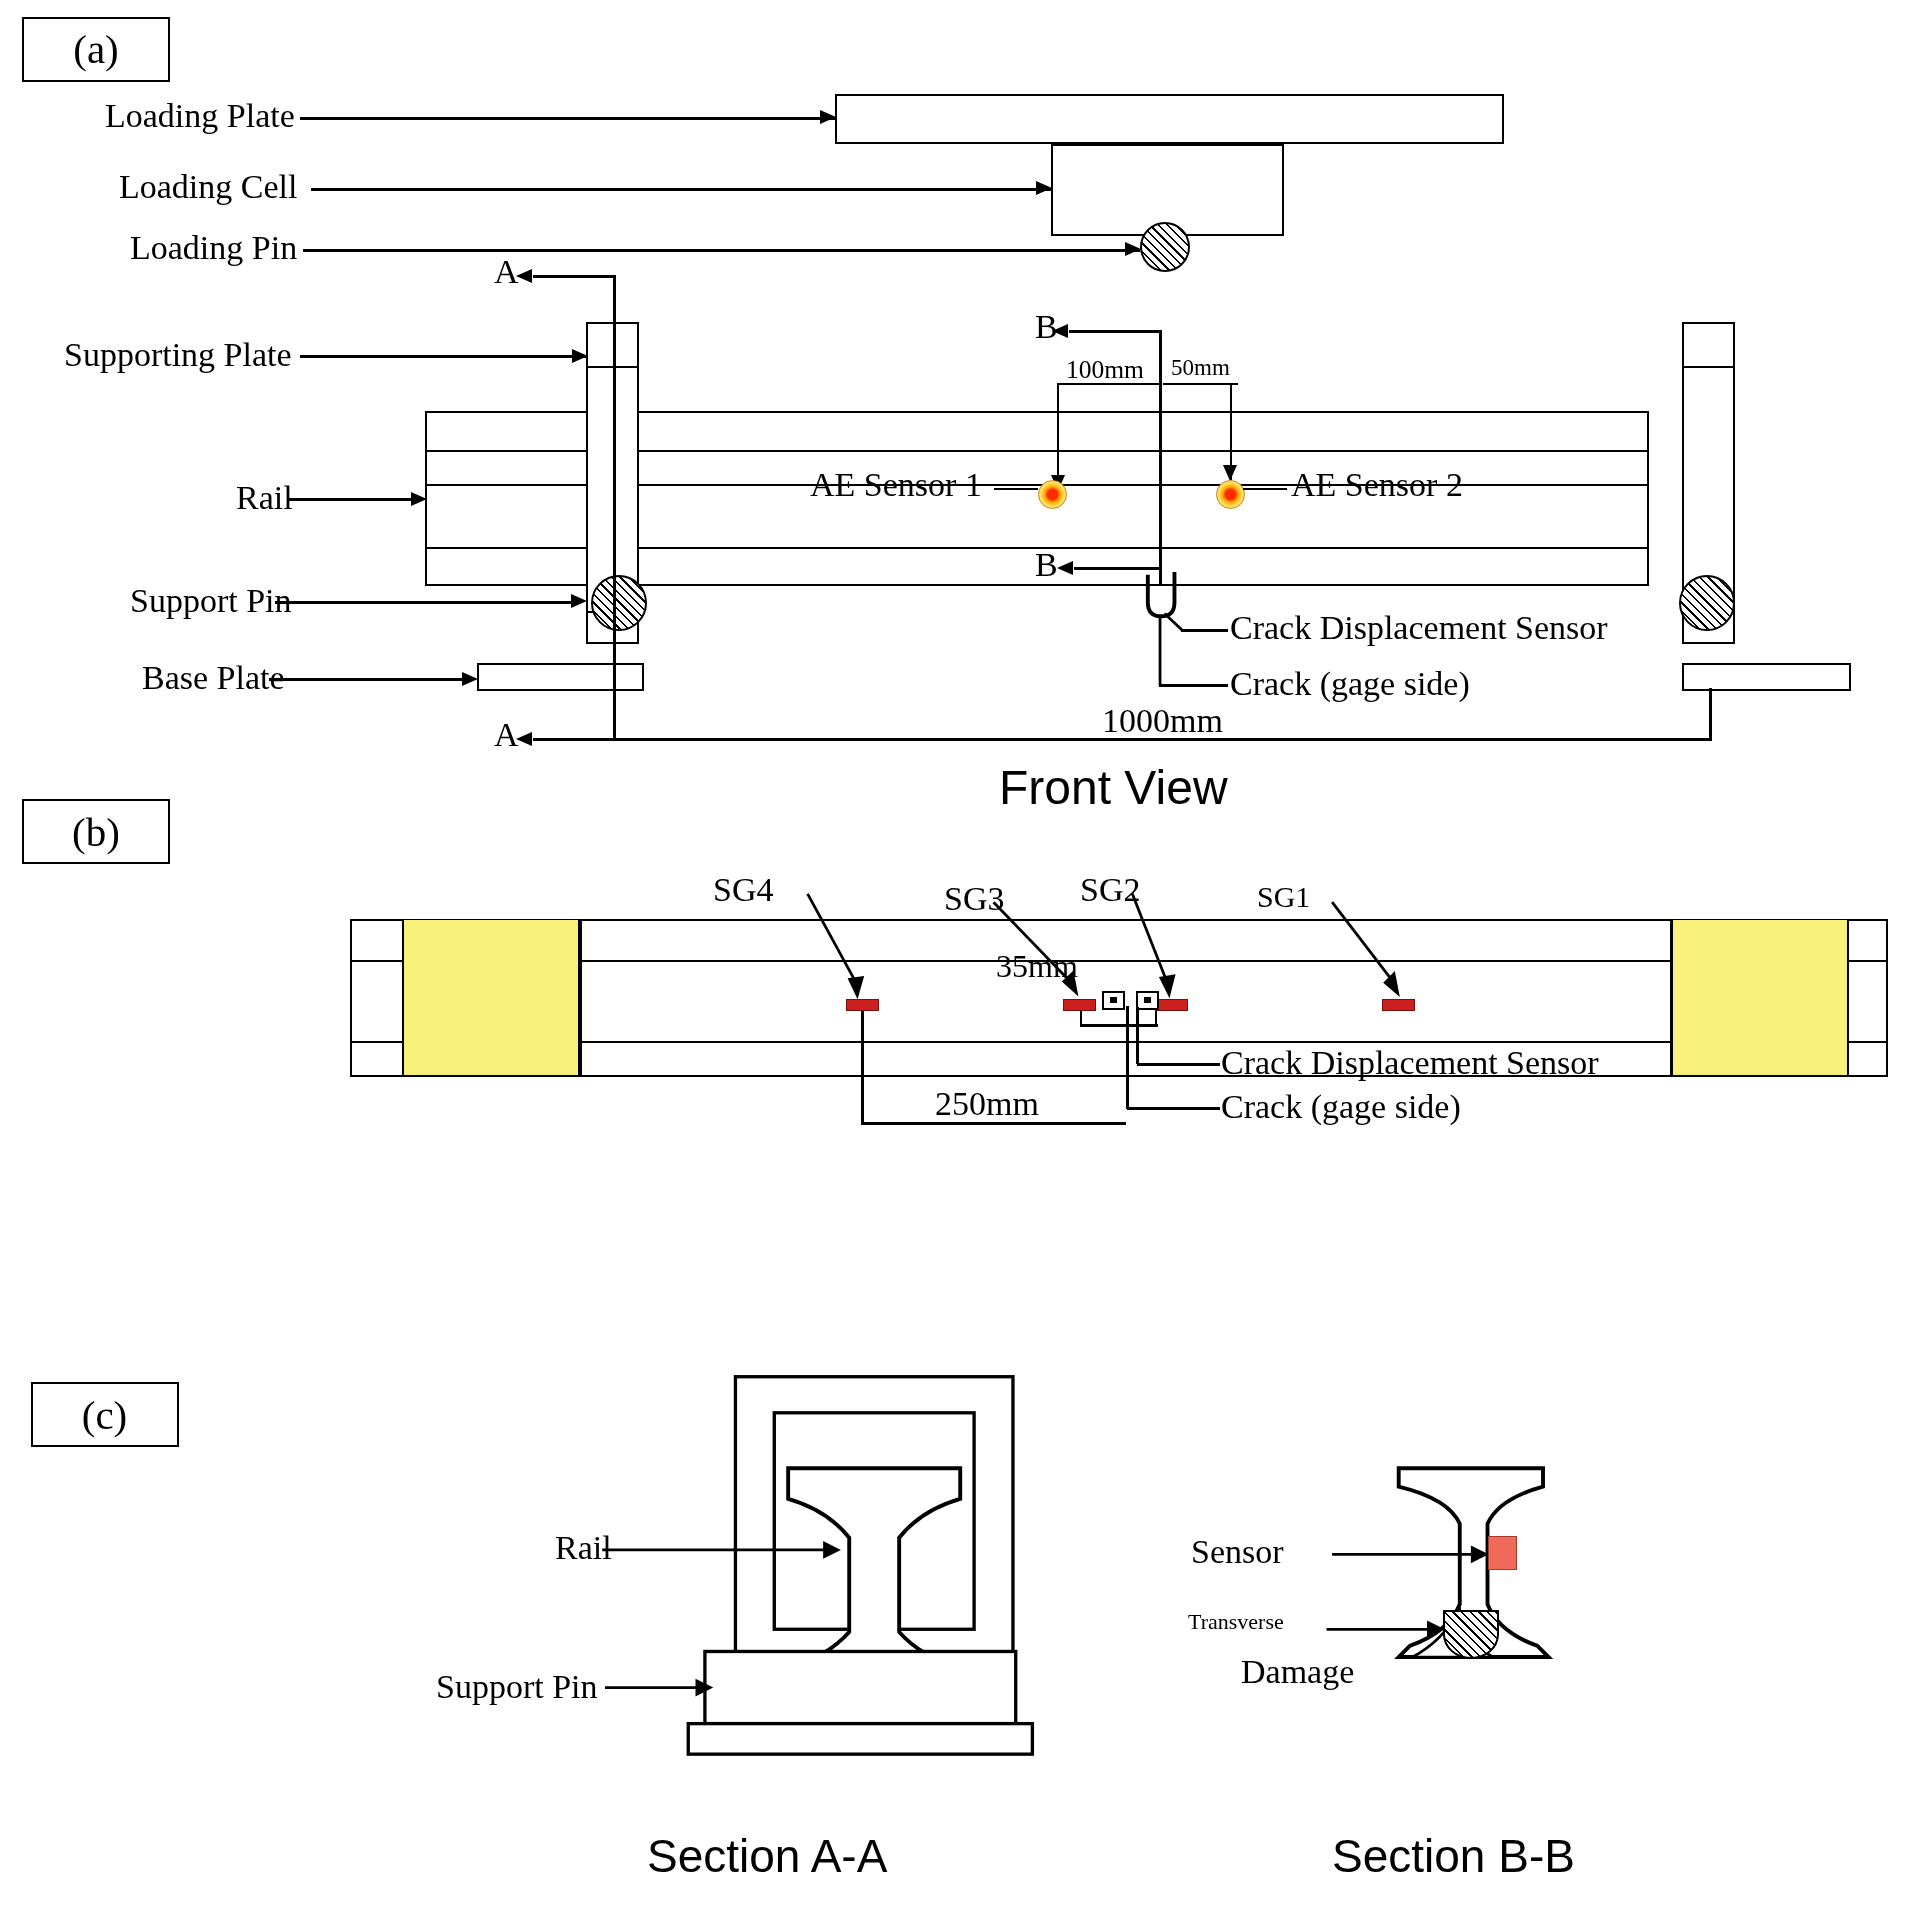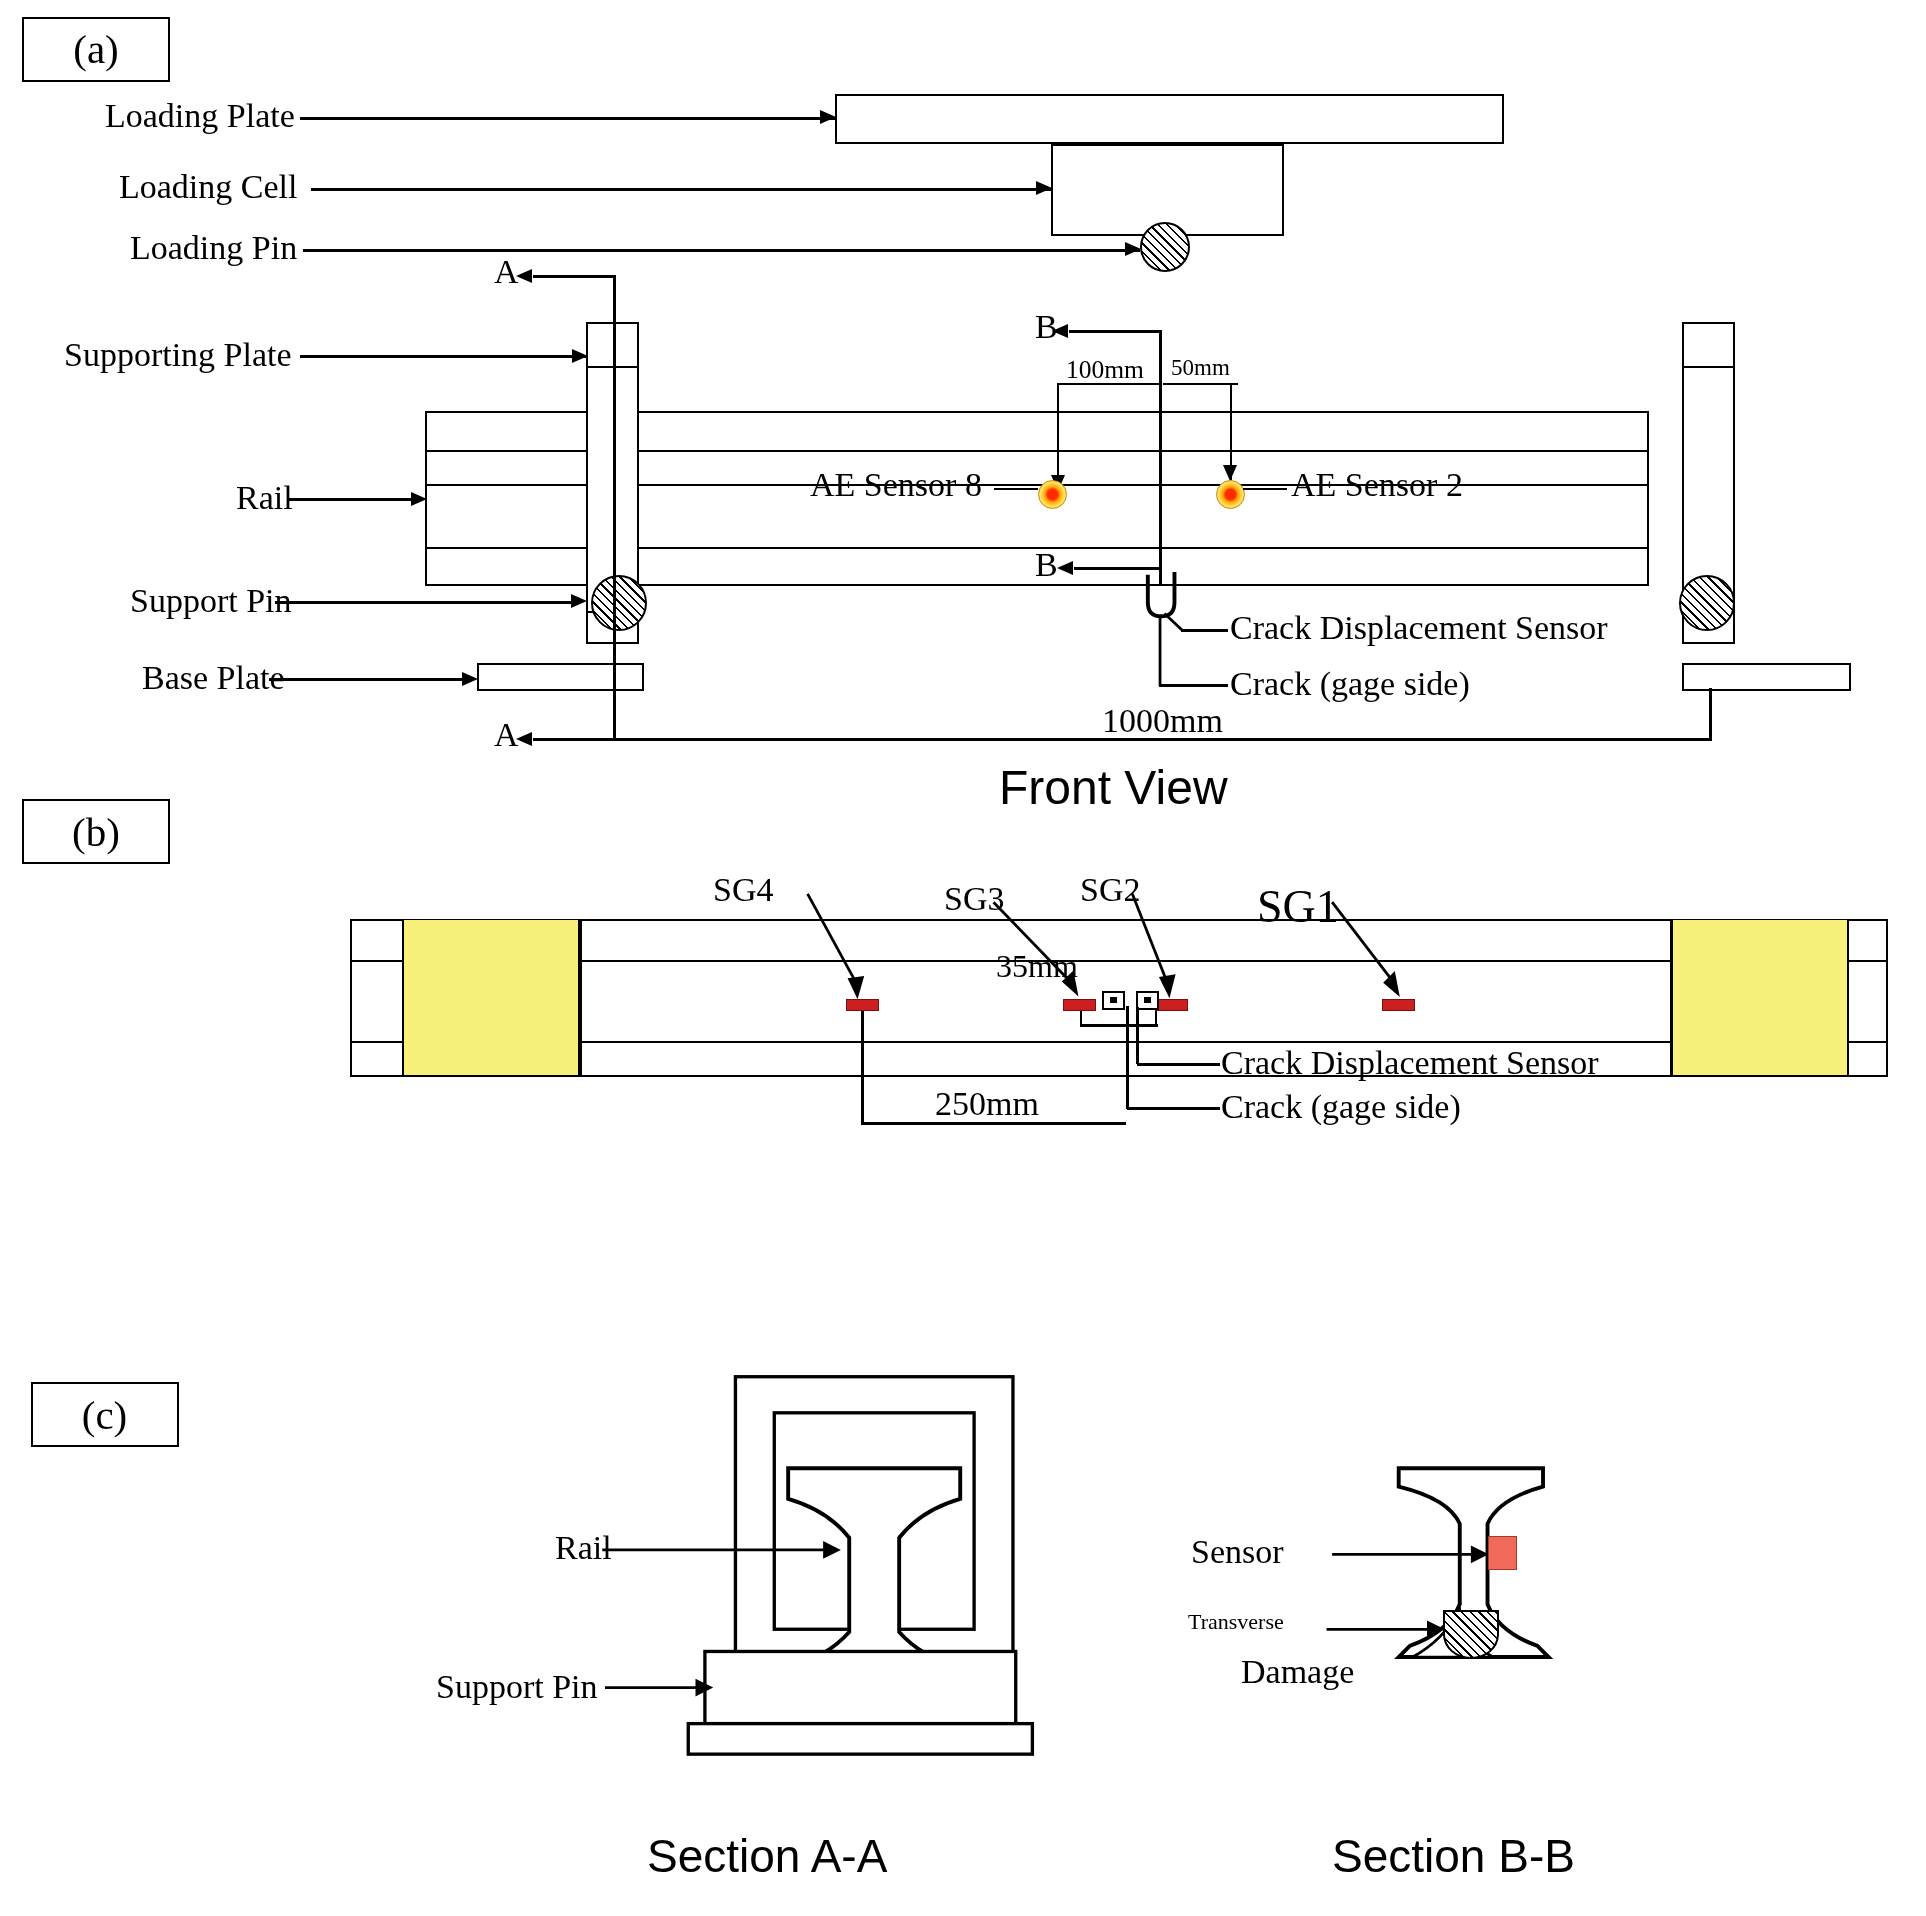--- a/index.html
+++ b/index.html
@@ -103,21 +103,21 @@
   <div class="lbl" style="left:1066px;top:355px;font-size:25.5px;">100mm</div>
   <div class="line" style="left:1163px;top:383px;width:75px;height:2.2px;"></div>
   <div class="line" style="left:1230px;top:383px;width:2.2px;height:97px;"></div>
   <div class="lbl" style="left:1171px;top:355px;font-size:23px;">50mm</div>
   <div class="arrowD" style="left:1051px;top:475px;"></div>
   <div class="arrowD" style="left:1223px;top:465px;"></div>
 
   <div class="ae" style="left:1038px;top:480px;width:29px;height:29px;"></div>
   <div class="ae" style="left:1216px;top:480px;width:29px;height:29px;"></div>
   <div class="line" style="left:994px;top:488px;width:44px;height:2.2px;"></div>
-  <div class="lbl" style="left:810px;top:466px;font-size:34px;">AE Sensor 8</div>
+  <div class="lbl" style="left:810px;top:466px;font-size:34px;">AE Sensor 1</div>
   <div class="line" style="left:1243px;top:488px;width:44px;height:2.2px;"></div>
   <div class="lbl" style="left:1291px;top:466px;font-size:34px;">AE Sensor 2</div>
 
   <svg width="1926" height="1917" viewBox="0 0 3470 3453">
     <path d="M2068 1035 L2068 1085 Q2068 1110 2092 1110 Q2116 1110 2116 1085 L2116 1030" fill="none" stroke="#000" stroke-width="7"></path>
     <path d="M2098 1105 L2130 1135" stroke="#000" stroke-width="5" fill="none"></path>
     <path d="M2090 1110 L2090 1235" stroke="#000" stroke-width="5" fill="none"></path>
   </svg>
   <div class="line" style="left:1181px;top:629px;width:47px;height:2.8px;"></div>
   <div class="lbl" style="left:1230px;top:609px;font-size:34px;">Crack Displacement Sensor</div>
@@ -158,21 +158,21 @@
     <path d="M1790 1625 L1935 1775" stroke="#000" stroke-width="5" fill="none"></path>
     <polygon points="1943,1795 1913,1768 1934,1748" fill="#000"></polygon>
     <path d="M2040 1610 L2105 1775" stroke="#000" stroke-width="5" fill="none"></path>
     <polygon points="2107,1798 2088,1760 2118,1755" fill="#000"></polygon>
     <path d="M2400 1625 L2515 1775" stroke="#000" stroke-width="5" fill="none"></path>
     <polygon points="2522,1796 2492,1770 2513,1749" fill="#000"></polygon>
   </svg>
   <div class="lbl" style="left:713px;top:871px;font-size:34px;">SG4</div>
   <div class="lbl" style="left:944px;top:880px;font-size:34px;">SG3</div>
   <div class="lbl" style="left:1080px;top:871px;font-size:34px;">SG2</div>
-  <div class="lbl" style="left:1257px;top:880px;font-size:46px;">SG1</div>
+  <div class="lbl" style="left:1257px;top:880px;font-size:30px;">SG1</div>
 
   <div class="line" style="left:1080px;top:1024px;width:78px;height:2.8px;"></div>
   <div class="line" style="left:1080px;top:1011px;width:2.2px;height:14.4px;"></div>
   <div class="line" style="left:1155px;top:1011px;width:2.2px;height:14.4px;"></div>
   <div class="lbl" style="left:996px;top:948px;font-size:32px;">35mm</div>
 
   <div class="line" style="left:1137px;top:1063px;width:83px;height:2.8px;"></div>
   <div class="line" style="left:1136px;top:1007px;width:2.8px;height:57px;"></div>
   <div class="lbl" style="left:1221px;top:1044px;font-size:34px;">Crack Displacement Sensor</div>
   <div class="line" style="left:1127px;top:1107px;width:93px;height:2.8px;"></div>

